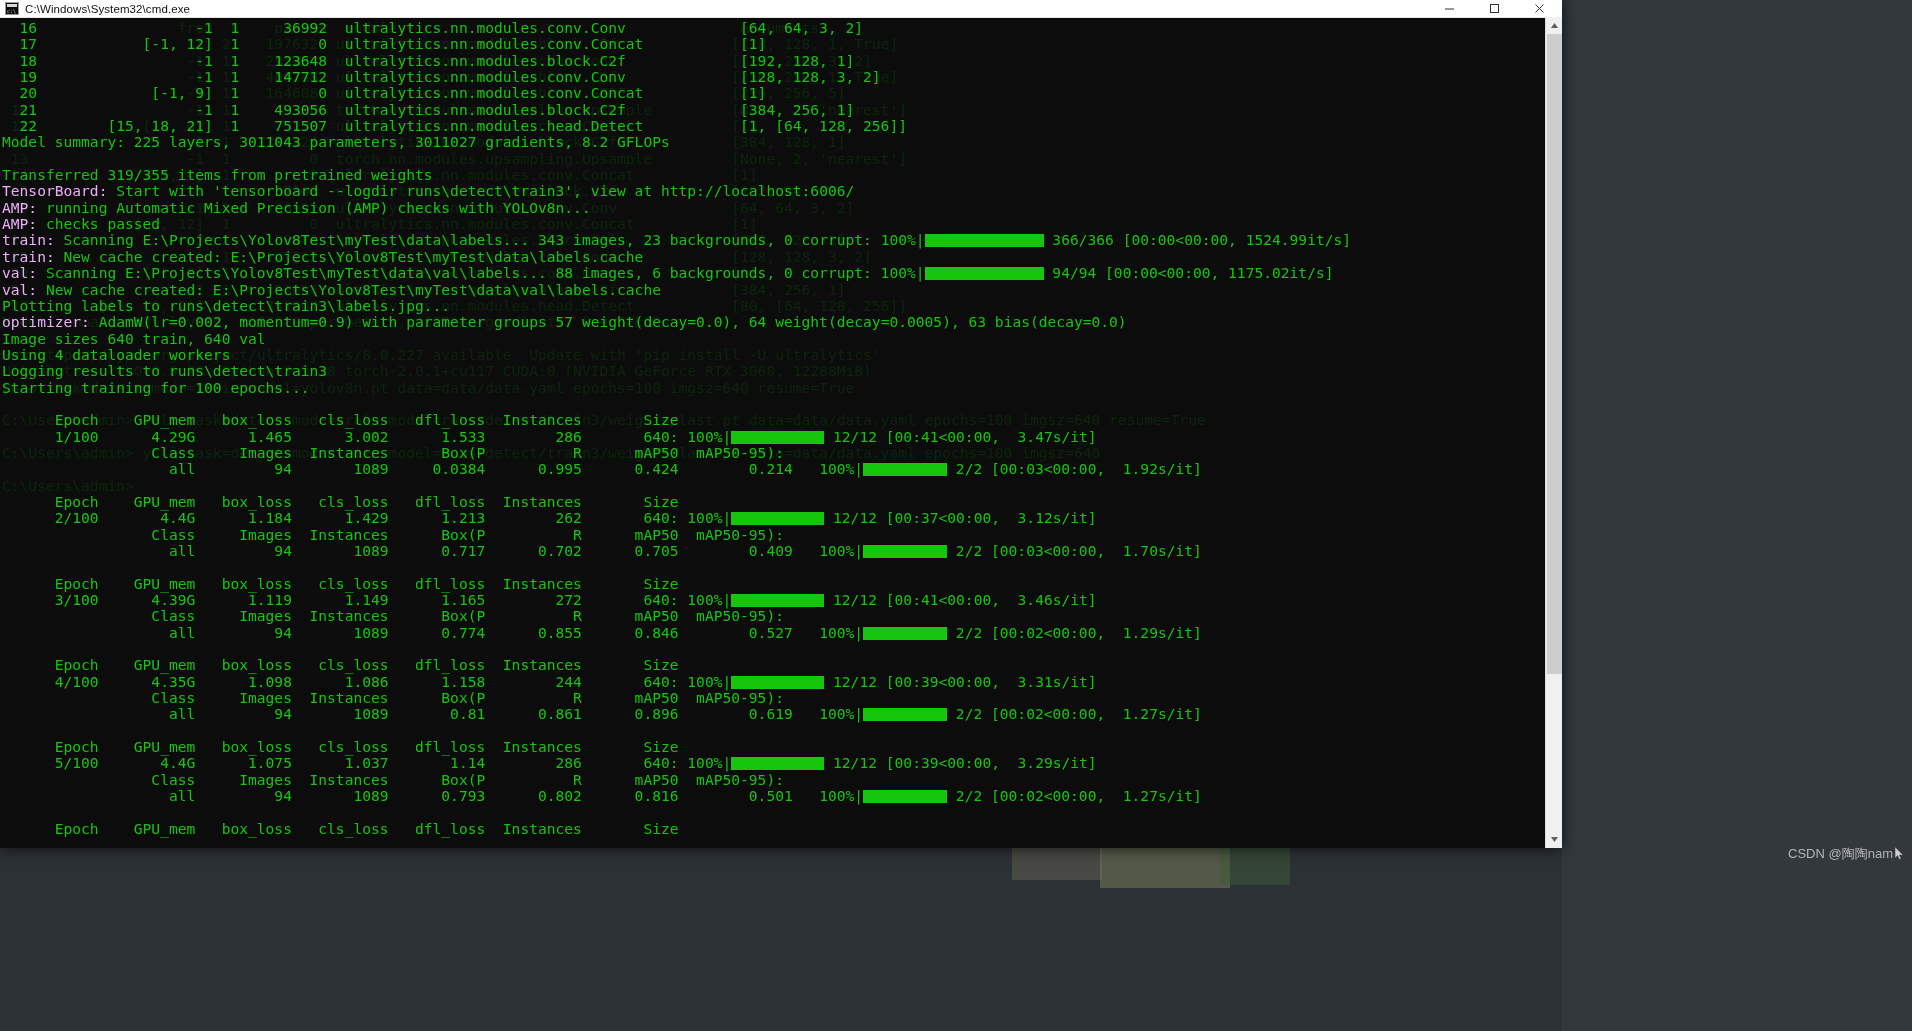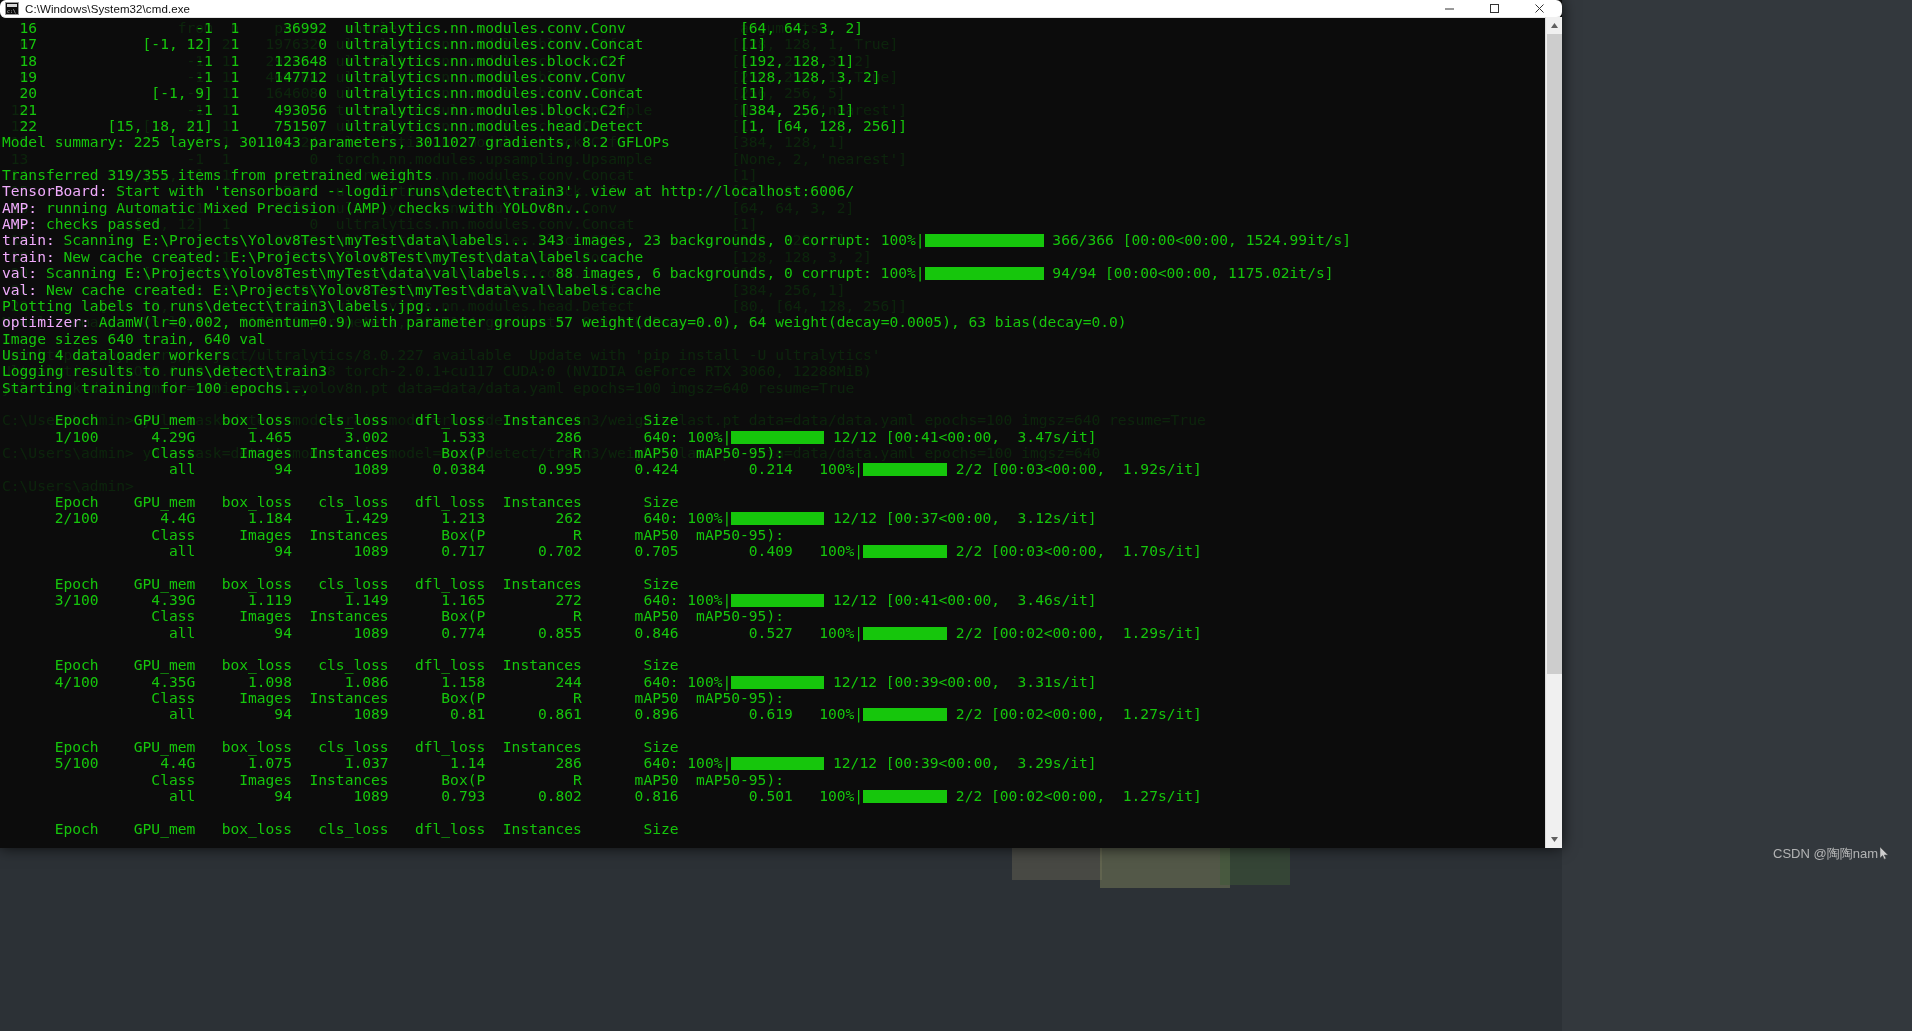--- a/index.html
+++ b/index.html
@@ -46,21 +46,20 @@
   }
 
   
   .titlebar {
     position: relative;
     height: 17px;
     background: #ffffff;
     display: flex;
     align-items: center;
     border-bottom: 1px solid #e6e6e6;
-    border-radius: 6px;
   }
   .titlebar-icon {
     width: 14px; height: 13px;
     margin-left: 5px;
     margin-right: 6px;
     background: #0c0c0c;
     border: 1px solid #9a9a9a;
     position: relative;
     flex: 0 0 auto;
     box-sizing: border-box;
@@ -203,21 +202,21 @@
     position: absolute;
     left: 1220px; top: 845px;
     width: 70px; height: 40px;
     background: #3d5a35;
     opacity: .5;
   }
 
   
   .watermark {
     position: absolute;
-    right: 23px;
+    right: 8px;
     bottom: 168px;
     font-family: "Liberation Sans", sans-serif;
     font-size: 13px;
     color: #c8c8c8;
     opacity: .85;
     white-space: nowrap;
   }
   .watermark .cursor-icon {
     display: inline-block;
     width: 9px; height: 13px;

